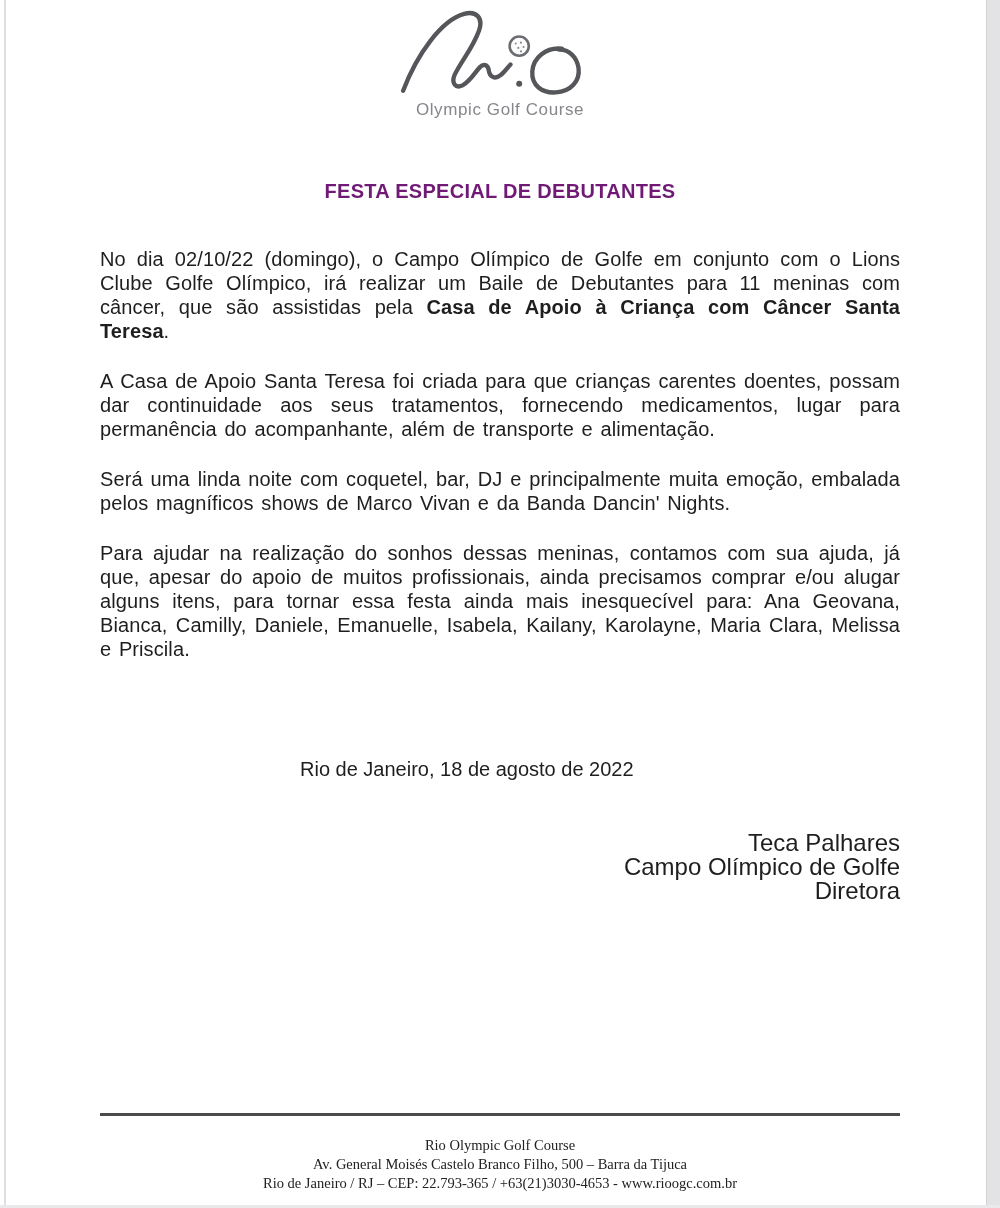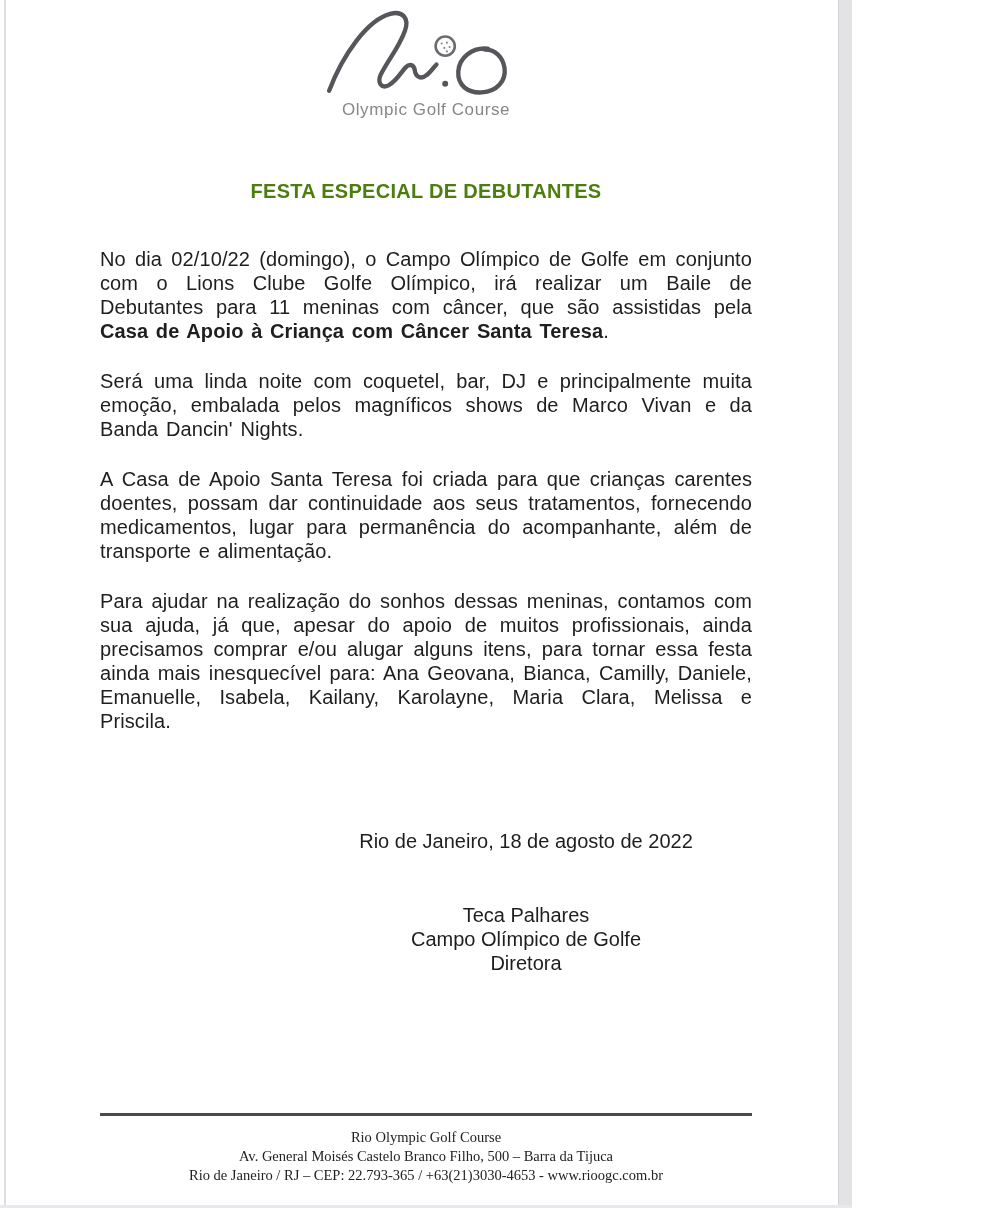--- a/index.html
+++ b/index.html
@@ -1,18 +1,18 @@
 <!DOCTYPE html>
 <html lang="pt"><head>
 <meta charset="utf-8">
 <style>
   html, body { margin: 0; padding: 0; background: #fff; }
   .page {
     position: relative;
-    width: 852px;
+    width: 1000px;
     height: 1208px;
     background: #ffffff;
     overflow: hidden;
     font-family: "Liberation Sans", "DejaVu Sans", sans-serif;
     color: #1e1e1e;
   }
   
   .edge-left {
     position: absolute; left: 4px; top: 0; width: 2px; height: 100%;
     background: #dedee0;
@@ -42,60 +42,59 @@
   }
   .content {
     margin: 0 100px;
   }
   .title {
     margin: 60px 0 0 0;
     text-align: center;
     font-size: 20px;
     font-weight: 700;
     letter-spacing: 0.3px;
-    color: #4d7c0f;
+    color: #701a75;
   }
   .para {
     margin: 26px 0 0 0;
     font-size: 20px;
     line-height: 24px;
     letter-spacing: 0.1px;
     word-spacing: 2px;
     text-align: justify;
   }
   .para:first-of-type { margin-top: 44px; }
   .para b { font-weight: 700; }
   .date-line {
     margin: 96px 0 0 0;
     padding-left: 200px;
     font-size: 20px;
     line-height: 24px;
-    text-align: center;
   }
   .signature {
     margin: 50px 0 0 0;
     padding-left: 200px;
-    font-size: 20px;
+    font-size: 24px;
     line-height: 24px;
-    text-align: center;
+    text-align: right;
   }
   .footer {
     position: absolute;
     left: 100px;
     right: 100px;
     top: 1113px;
     text-align: center;
   }
   .footer-rule {
     border: 0;
     border-top: 3px solid #4b4b4b;
     margin: 0;
   }
   .footer-text {
-    margin-top: 12px;
+    margin-top: 20px;
     font-family: "Liberation Serif", "DejaVu Serif", serif;
     font-size: 14.5px;
     line-height: 19px;
     color: #222222;
   }
 </style>
 </head>
 <body>
 
 <div class="page">
@@ -124,23 +123,23 @@
     </svg>
     <span class="sr-only">Rio</span>
     <div class="logo-subtitle">Olympic Golf Course</div>
   </header>
 
   <main class="content">
     <h1 class="title">FESTA ESPECIAL DE DEBUTANTES</h1>
 
     <p class="para"><span>No dia 02/10/22 (domingo), o Campo Olímpico de Golfe em conjunto com o Lions Clube Golfe Olímpico, irá realizar um Baile de Debutantes para 11 meninas com câncer, que são assistidas pela </span><b>Casa de Apoio à Criança com Câncer Santa Teresa</b><span>.</span></p>
 
+    <p class="para">A Casa de Apoio Santa Teresa foi criada para que crianças carentes doentes, possam dar continuidade aos seus tratamentos, fornecendo medicamentos, lugar para permanência do acompanhante, além de transporte e alimentação.</p>
+
     <p class="para">Será uma linda noite com coquetel, bar, DJ e principalmente muita emoção, embalada pelos magníficos shows de Marco Vivan e da Banda Dancin' Nights.</p>
-
-    <p class="para">A Casa de Apoio Santa Teresa foi criada para que crianças carentes doentes, possam dar continuidade aos seus tratamentos, fornecendo medicamentos, lugar para permanência do acompanhante, além de transporte e alimentação.</p>
 
     <p class="para">Para ajudar na realização do sonhos dessas meninas, contamos com sua ajuda, já que, apesar do apoio de muitos profissionais, ainda precisamos comprar e/ou alugar alguns itens, para tornar essa festa ainda mais inesquecível para: Ana Geovana, Bianca, Camilly, Daniele, Emanuelle, Isabela, Kailany, Karolayne, Maria Clara, Melissa e Priscila.</p>
 
     <p class="date-line">Rio de Janeiro, 18 de agosto de 2022</p>
 
     <div class="signature">
       <div>Teca Palhares</div>
       <div>Campo Olímpico de Golfe</div>
       <div>Diretora</div>
     </div>

